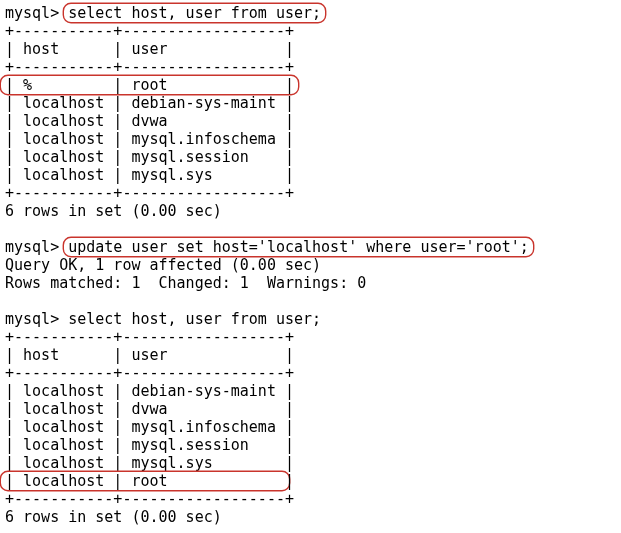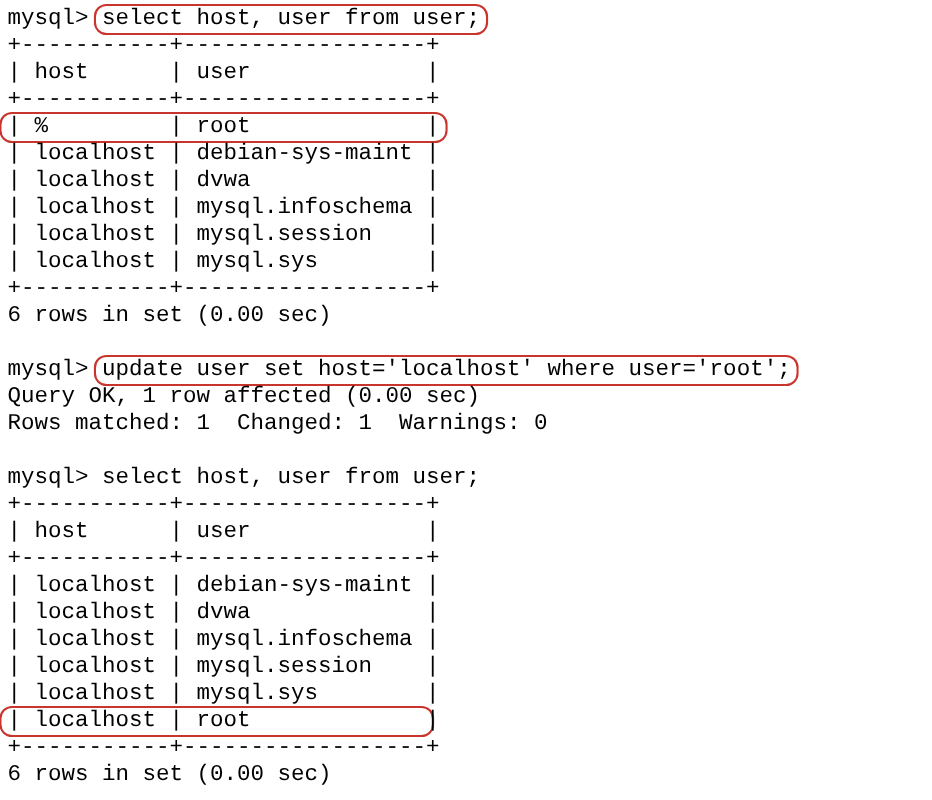--- a/index.html
+++ b/index.html
@@ -15,21 +15,20 @@
   .terminal {
     font-family: "DejaVu Sans Mono", "Liberation Mono", monospace;
     font-size: 15px;
     line-height: 18px;
     color: var(--fg, #000000);
     white-space: pre;
     padding: 4px 0 0 5px;
   }
   .line {
     height: 18px;
-    font-family: Liberation Mono, monospace;
   }
   .txt {
     display: inline-block;
   }
   .hl {
     display: inline-block;
     border-radius: 7px;
     box-shadow: 0 0 0 1.4px var(--hl, #c9342c);
     padding: 0 4px;
     margin: 0 -4px;

